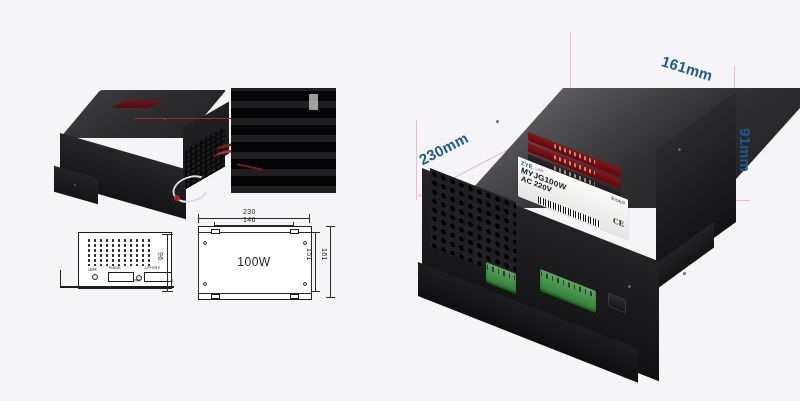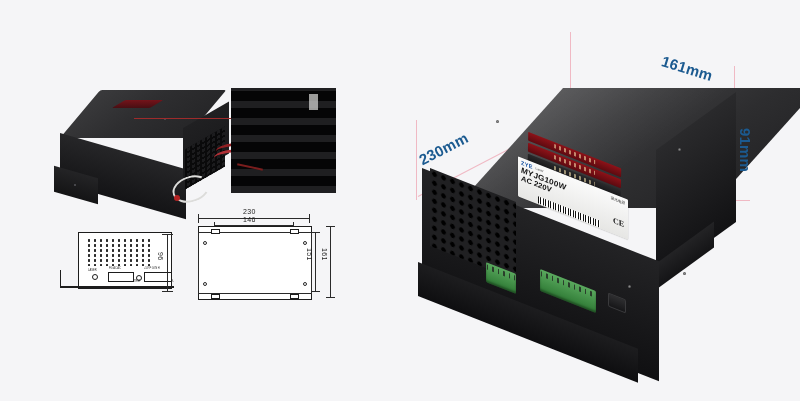--- a/index.html
+++ b/index.html
@@ -419,20 +419,21 @@
     <div class="dt-tab" style="left:21px;top:21px;"></div>
     <div class="dt-tab" style="left:100px;top:21px;"></div>
     <div class="dt-tab" style="left:21px;top:86px;"></div>
     <div class="dt-tab" style="left:100px;top:86px;"></div>
 
     <div class="dt-screw" style="left:13px;top:33px;"></div>
     <div class="dt-screw" style="left:113px;top:33px;"></div>
     <div class="dt-screw" style="left:13px;top:74px;"></div>
     <div class="dt-screw" style="left:113px;top:74px;"></div>
 
+    <div class="dt-100w">100W</div>
 
     <div class="dk" style="left:125px;top:24px;width:1px;height:60px;"></div>
     <div class="dk" style="left:121px;top:24px;width:9px;height:1px;"></div>
     <div class="dk" style="left:121px;top:83px;width:9px;height:1px;"></div>
     <div class="dimv" style="position:absolute;left:116px;top:40px;">151</div>
 
     <div class="dk" style="left:140px;top:18px;width:1px;height:72px;"></div>
     <div class="dk" style="left:136px;top:18px;width:9px;height:1px;"></div>
     <div class="dk" style="left:136px;top:89px;width:9px;height:1px;"></div>
     <div class="dimv" style="position:absolute;left:131px;top:40px;">161</div>

